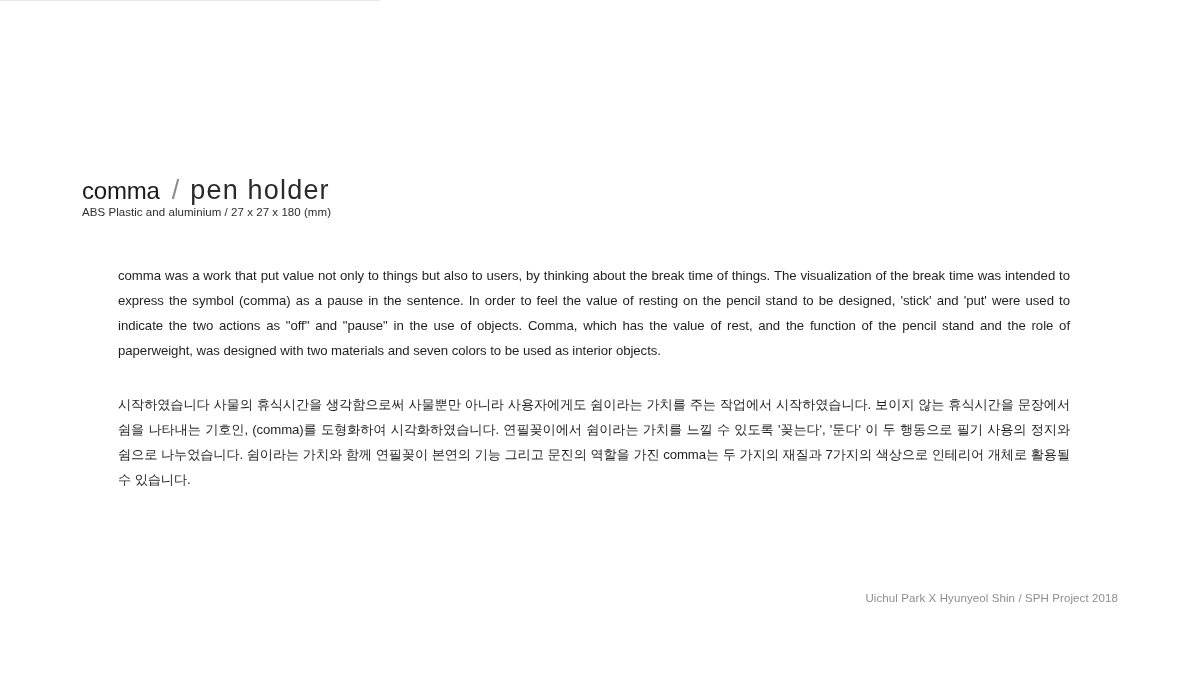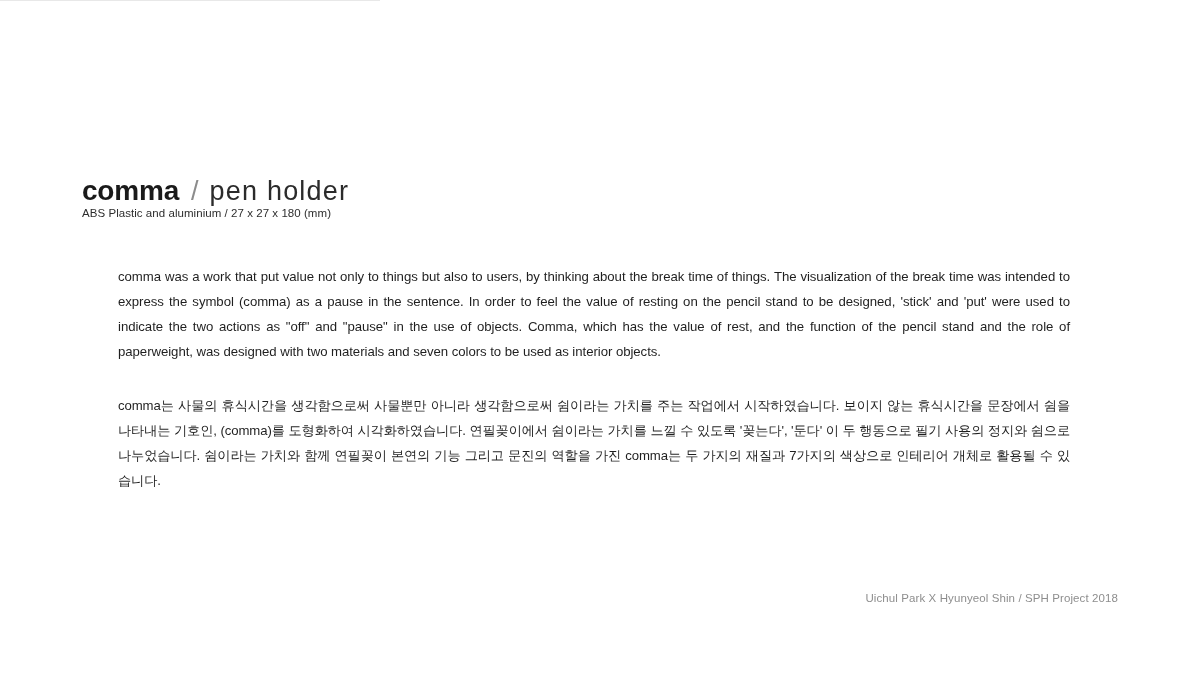--- a/index.html
+++ b/index.html
@@ -39,22 +39,22 @@
     width: 1036px;
   }
 
   .title-line {
     display: flex;
     align-items: baseline;
     gap: 0;
     white-space: nowrap;
   }
   .title-main {
-    font-size: 28px;
-    font-weight: bold;
+    font-size: 24px;
+    font-weight: normal;
     letter-spacing: -0.2px;
     color: #1a1a1a;
     line-height: 1.1;
   }
   .title-slash {
     font-size: 27px;
     font-weight: 300;
     color: #8c8c8c;
     margin: 0 11px 0 12px;
     line-height: 1.1;
@@ -115,19 +115,19 @@
     <div class="title-line">
       <span class="title-main">comma</span>
       <span class="title-slash">/</span>
       <span class="title-sub">pen holder</span>
     </div>
 
     <div class="spec">ABS Plastic and aluminium / 27 x 27 x 180 (mm)</div>
 
     <p class="para para-en">comma was a work that put value not only to things but also to users, by thinking about the break time of things. The visualization of the break time was intended to express the symbol (comma) as a pause in the sentence. In order to feel the value of resting on the pencil stand to be designed, 'stick' and 'put' were used to indicate the two actions as "off" and "pause" in the use of objects. Comma, which has the value of rest, and the function of the pencil stand and the role of paperweight, was designed with two materials and seven colors to be used as interior objects.</p>
 
-    <p class="para para-ko">comma는 사물의 휴식시간을 생각함으로써 사물뿐만 아니라 생각함으로써 쉼이라는 가치를 주는 작업에서 시작하였습니다. 보이지 않는 휴식시간을 문장에서 쉼을 나타내는 기호인, (comma)를 도형화하여 시각화하였습니다. 연필꽂이에서 쉼이라는 가치를 느낄 수 있도록 '꽂는다', '둔다' 이 두 행동으로 필기 사용의 정지와 쉼으로 나누었습니다. 쉼이라는 가치와 함께 연필꽂이 본연의 기능 그리고 문진의 역할을 가진 comma는 두 가지의 재질과 7가지의 색상으로 인테리어 개체로 활용될 수 있습니다.</p>
+    <p class="para para-ko">시작하였습니다 사물의 휴식시간을 생각함으로써 사물뿐만 아니라 사용자에게도 쉼이라는 가치를 주는 작업에서 시작하였습니다. 보이지 않는 휴식시간을 문장에서 쉼을 나타내는 기호인, (comma)를 도형화하여 시각화하였습니다. 연필꽂이에서 쉼이라는 가치를 느낄 수 있도록 '꽂는다', '둔다' 이 두 행동으로 필기 사용의 정지와 쉼으로 나누었습니다. 쉼이라는 가치와 함께 연필꽂이 본연의 기능 그리고 문진의 역할을 가진 comma는 두 가지의 재질과 7가지의 색상으로 인테리어 개체로 활용될 수 있습니다.</p>
 
   </div>
 
   <div class="credit">Uichul Park X Hyunyeol Shin / SPH Project 2018</div>
 
 </div>
 
 </body></html>

